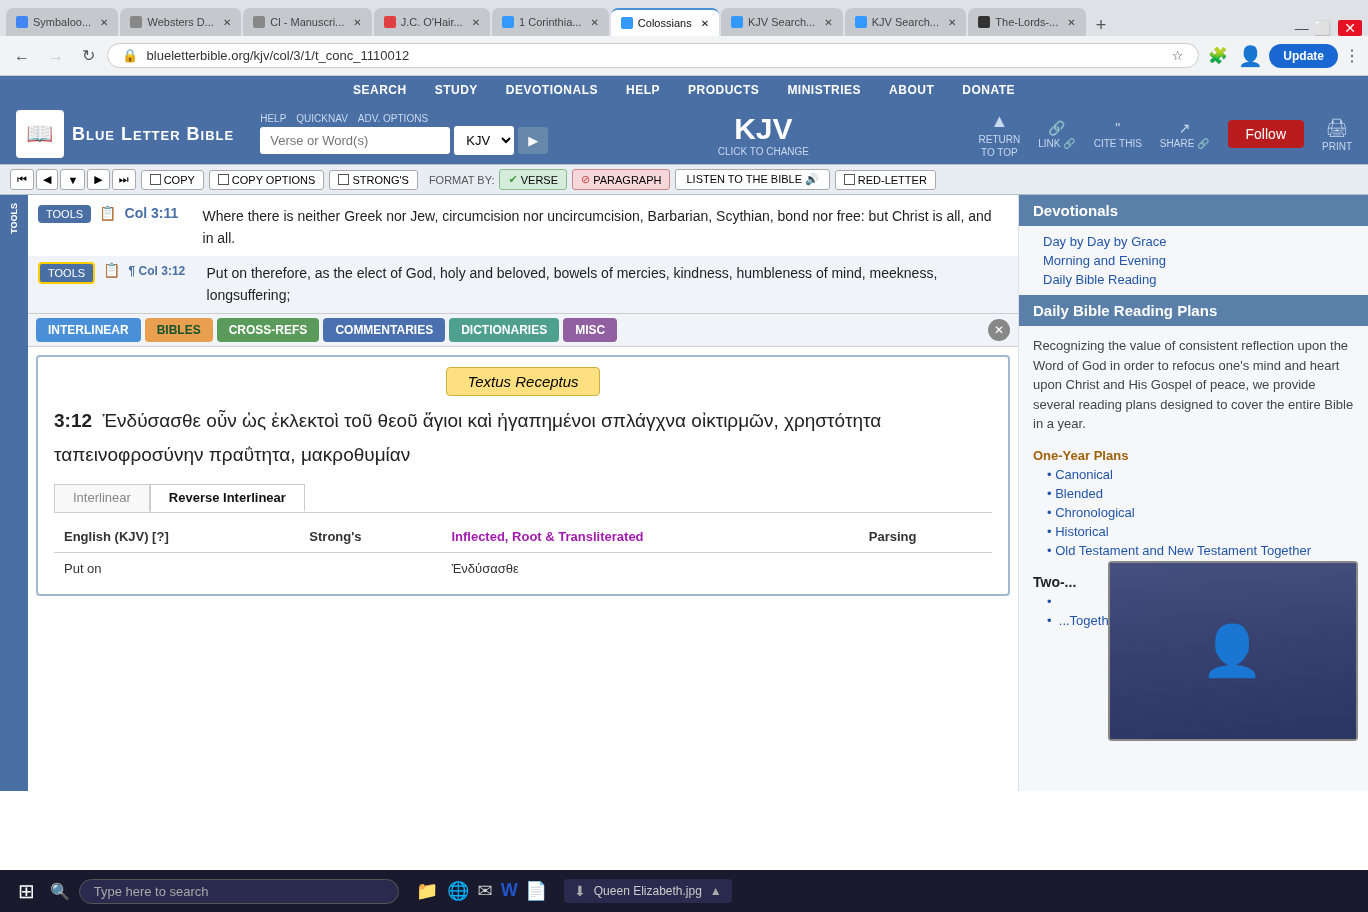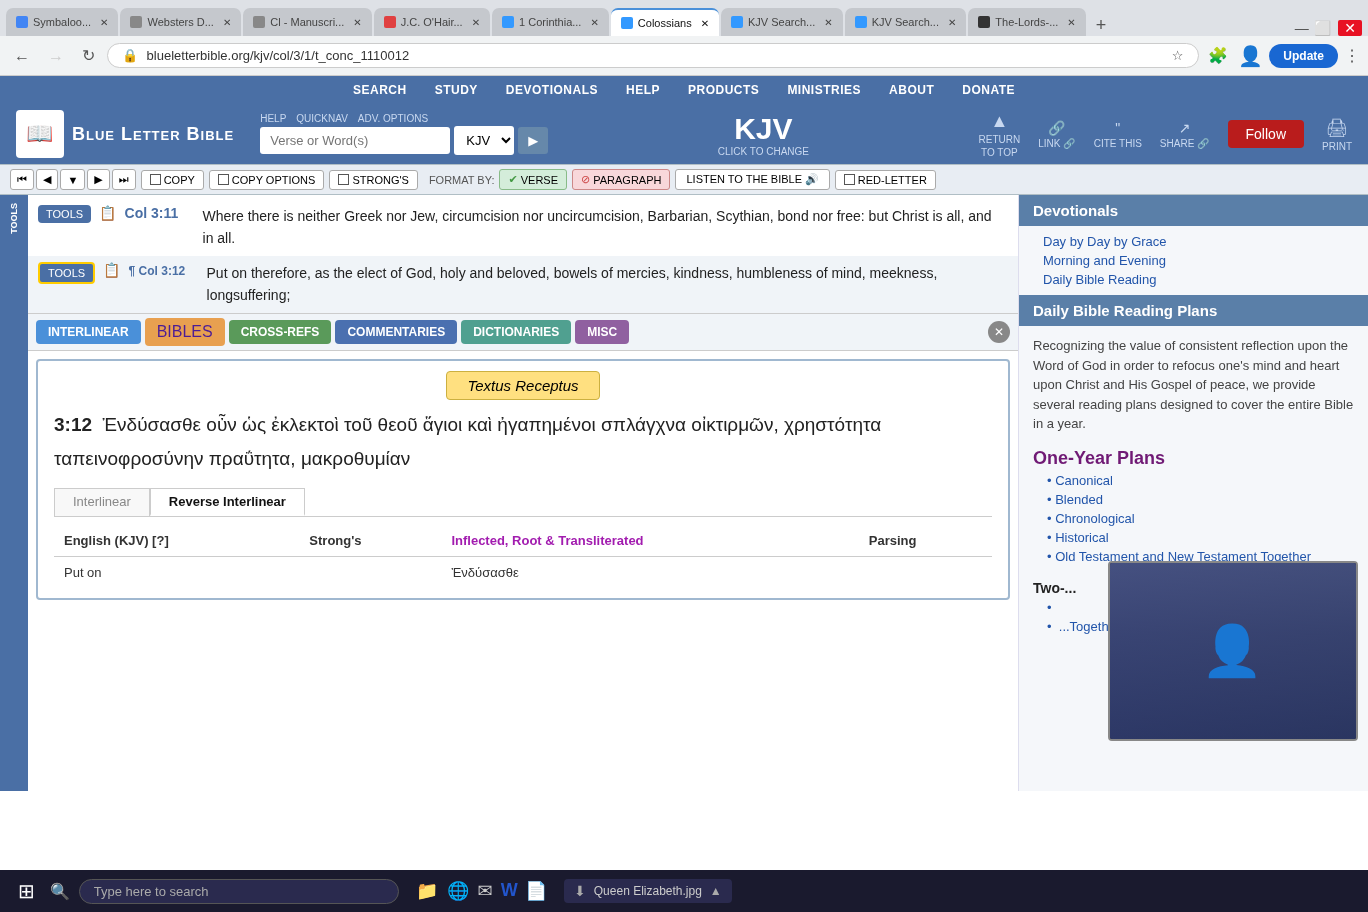--- a/index.html
+++ b/index.html
@@ -200,21 +200,21 @@
 
     <div style="display:flex;align-items:flex-start;gap:8px;padding:6px 16px 6px 10px;background:#f0f4f8;">
       <button style="background:#4a6fa5;color:#fff;border:2px solid #ffcc00;border-radius:4px;padding:3px 8px;font-size:11px;cursor:pointer;white-space:nowrap;flex-shrink:0;">TOOLS</button>
       <span style="color:#888;font-size:14px;cursor:pointer;flex-shrink:0;">📋</span>
       <span style="color:#4a6fa5;font-weight:bold;font-size:12px;min-width:70px;flex-shrink:0;padding-top:2px;">¶ <span>Col 3:12</span></span>
       <span style="font-size:14px;line-height:1.6;color:#222;">Put on therefore, as the elect of God, holy and beloved, bowels of mercies, kindness, humbleness of mind, meekness, longsuffering;</span>
     </div>
 
     <div style="display:flex;align-items:center;background:#f0f4f8;border-top:1px solid #ccc;border-bottom:1px solid #ccc;padding:4px 8px;gap:4px;">
       <div style="padding:5px 12px;border-radius:4px;font-size:12px;font-weight:bold;cursor:pointer;background:#4a90d9;color:#fff;">INTERLINEAR</div>
-      <div style="padding:5px 12px;border-radius:4px;font-size:16px;font-weight:normal;cursor:pointer;background:#e8a050;color:#4c1d95;">BIBLES</div>
+      <div style="padding:5px 12px;border-radius:4px;font-size:12px;font-weight:bold;cursor:pointer;background:#e8a050;color:#14532d;">BIBLES</div>
       <div style="padding:5px 12px;border-radius:4px;font-size:12px;font-weight:bold;cursor:pointer;background:#5a9a5a;color:#fff;">CROSS-REFS</div>
       <div style="padding:5px 12px;border-radius:4px;font-size:12px;font-weight:bold;cursor:pointer;background:#4a70b0;color:#fff;">COMMENTARIES</div>
       <div style="padding:5px 12px;border-radius:4px;font-size:12px;font-weight:bold;cursor:pointer;background:#50a090;color:#fff;">DICTIONARIES</div>
       <div style="padding:5px 12px;border-radius:4px;font-size:12px;font-weight:bold;cursor:pointer;background:#9060a0;color:#fff;">MISC</div>
       <button style="margin-left:auto;background:#888;color:#fff;border:none;border-radius:50%;width:22px;height:22px;cursor:pointer;font-size:12px;display:flex;align-items:center;justify-content:center;">✕</button>
     </div>
 
     <div style="padding:10px 16px;border:2px solid #a0b8d0;margin:8px;border-radius:4px;">
       <div style="text-align:center;margin-bottom:8px;">
         <span style="background:#ffe080;border:1px solid #ccb040;border-radius:4px;padding:5px 20px;font-size:15px;font-style:italic;display:inline-block;">Textus Receptus</span>
@@ -255,21 +255,21 @@
 
     <ul style="list-style:none;padding:8px 10px 8px 24px;">
       <li><a href="#" style="color:#2255aa;text-decoration:none;font-size:13px;">Day by Day by Grace</a></li>
       <li style="margin-top:4px;"><a href="#" style="color:#2255aa;text-decoration:none;font-size:13px;">Morning and Evening</a></li>
       <li style="margin-top:4px;"><a href="#" style="color:#2255aa;text-decoration:none;font-size:13px;">Daily Bible Reading</a></li>
     </ul>
 
     <div style="font-size:15px;font-weight:bold;color:#fff;background:#5a7fa8;padding:7px 14px;">Daily Bible Reading Plans</div>
     <p style="font-size:13px;color:#444;padding:10px 14px;line-height:1.5;">Recognizing the value of consistent reflection upon the Word of God in order to refocus one's mind and heart upon Christ and His Gospel of peace, we provide several reading plans designed to cover the entire Bible in a year.</p>
 
-    <div style="font-size:18px;font-weight:bold;color:#701a75;padding:4px 14px;">One-Year Plans</div>
+    <div style="font-size:13px;font-weight:bold;color:#a16207;padding:4px 14px;">One-Year Plans</div>
     <ul style="list-style:none;padding:0 14px 8px 28px;">
       <li style="margin-bottom:4px;color:#2255aa;font-size:13px;cursor:pointer;">• <a href="#" style="color:#2255aa;text-decoration:none;">Canonical</a></li>
       <li style="margin-bottom:4px;color:#2255aa;font-size:13px;cursor:pointer;">• <a href="#" style="color:#2255aa;text-decoration:none;">Blended</a></li>
       <li style="margin-bottom:4px;color:#2255aa;font-size:13px;cursor:pointer;">• <a href="#" style="color:#2255aa;text-decoration:none;">Chronological</a></li>
       <li style="margin-bottom:4px;color:#2255aa;font-size:13px;cursor:pointer;">• <a href="#" style="color:#2255aa;text-decoration:none;">Historical</a></li>
       <li style="margin-bottom:4px;color:#2255aa;font-size:13px;cursor:pointer;">• <a href="#" style="color:#2255aa;text-decoration:none;">Old Testament and New Testament Together</a></li>
     </ul>
 
     <div style="font-size:14px;font-weight:bold;color:#222;padding:4px 14px;">Two-...</div>
     <ul style="list-style:none;padding:0 14px 8px 28px;">

